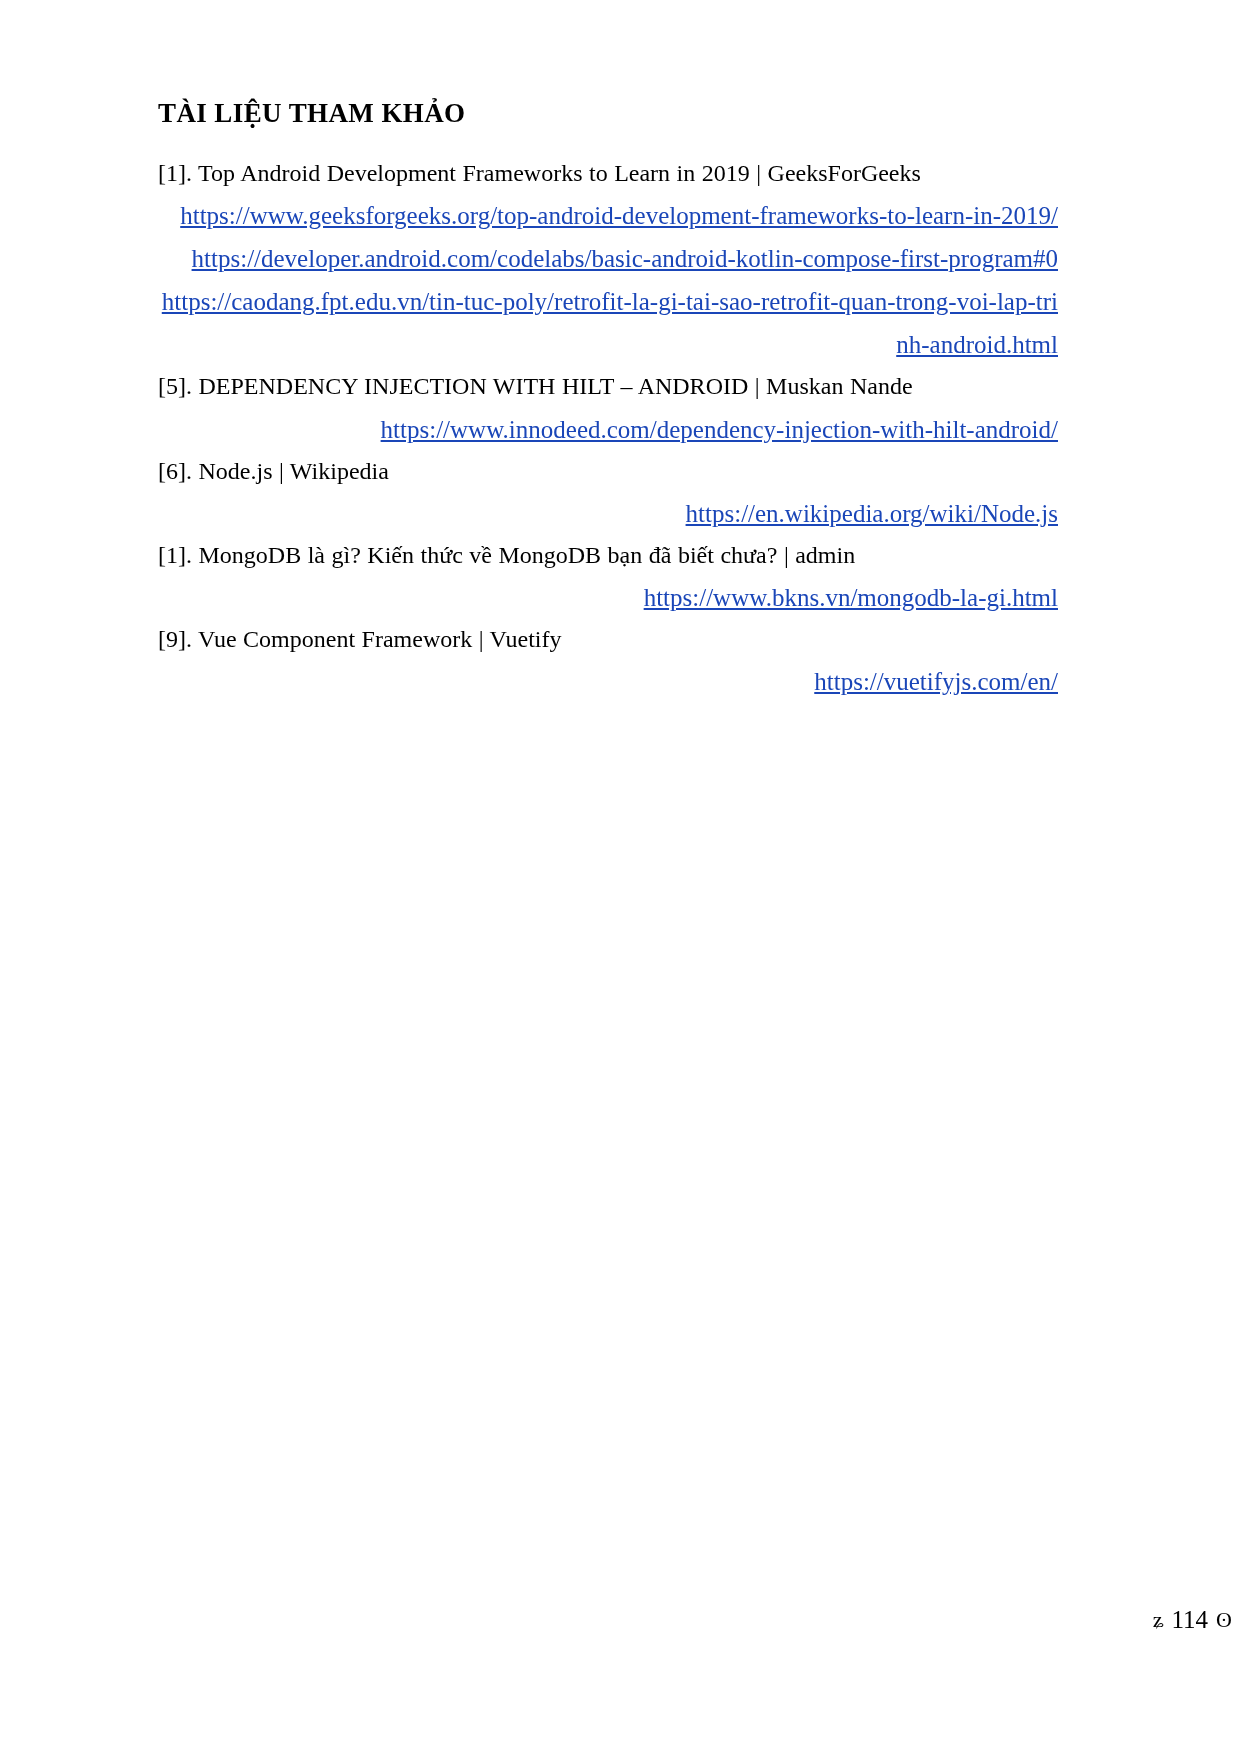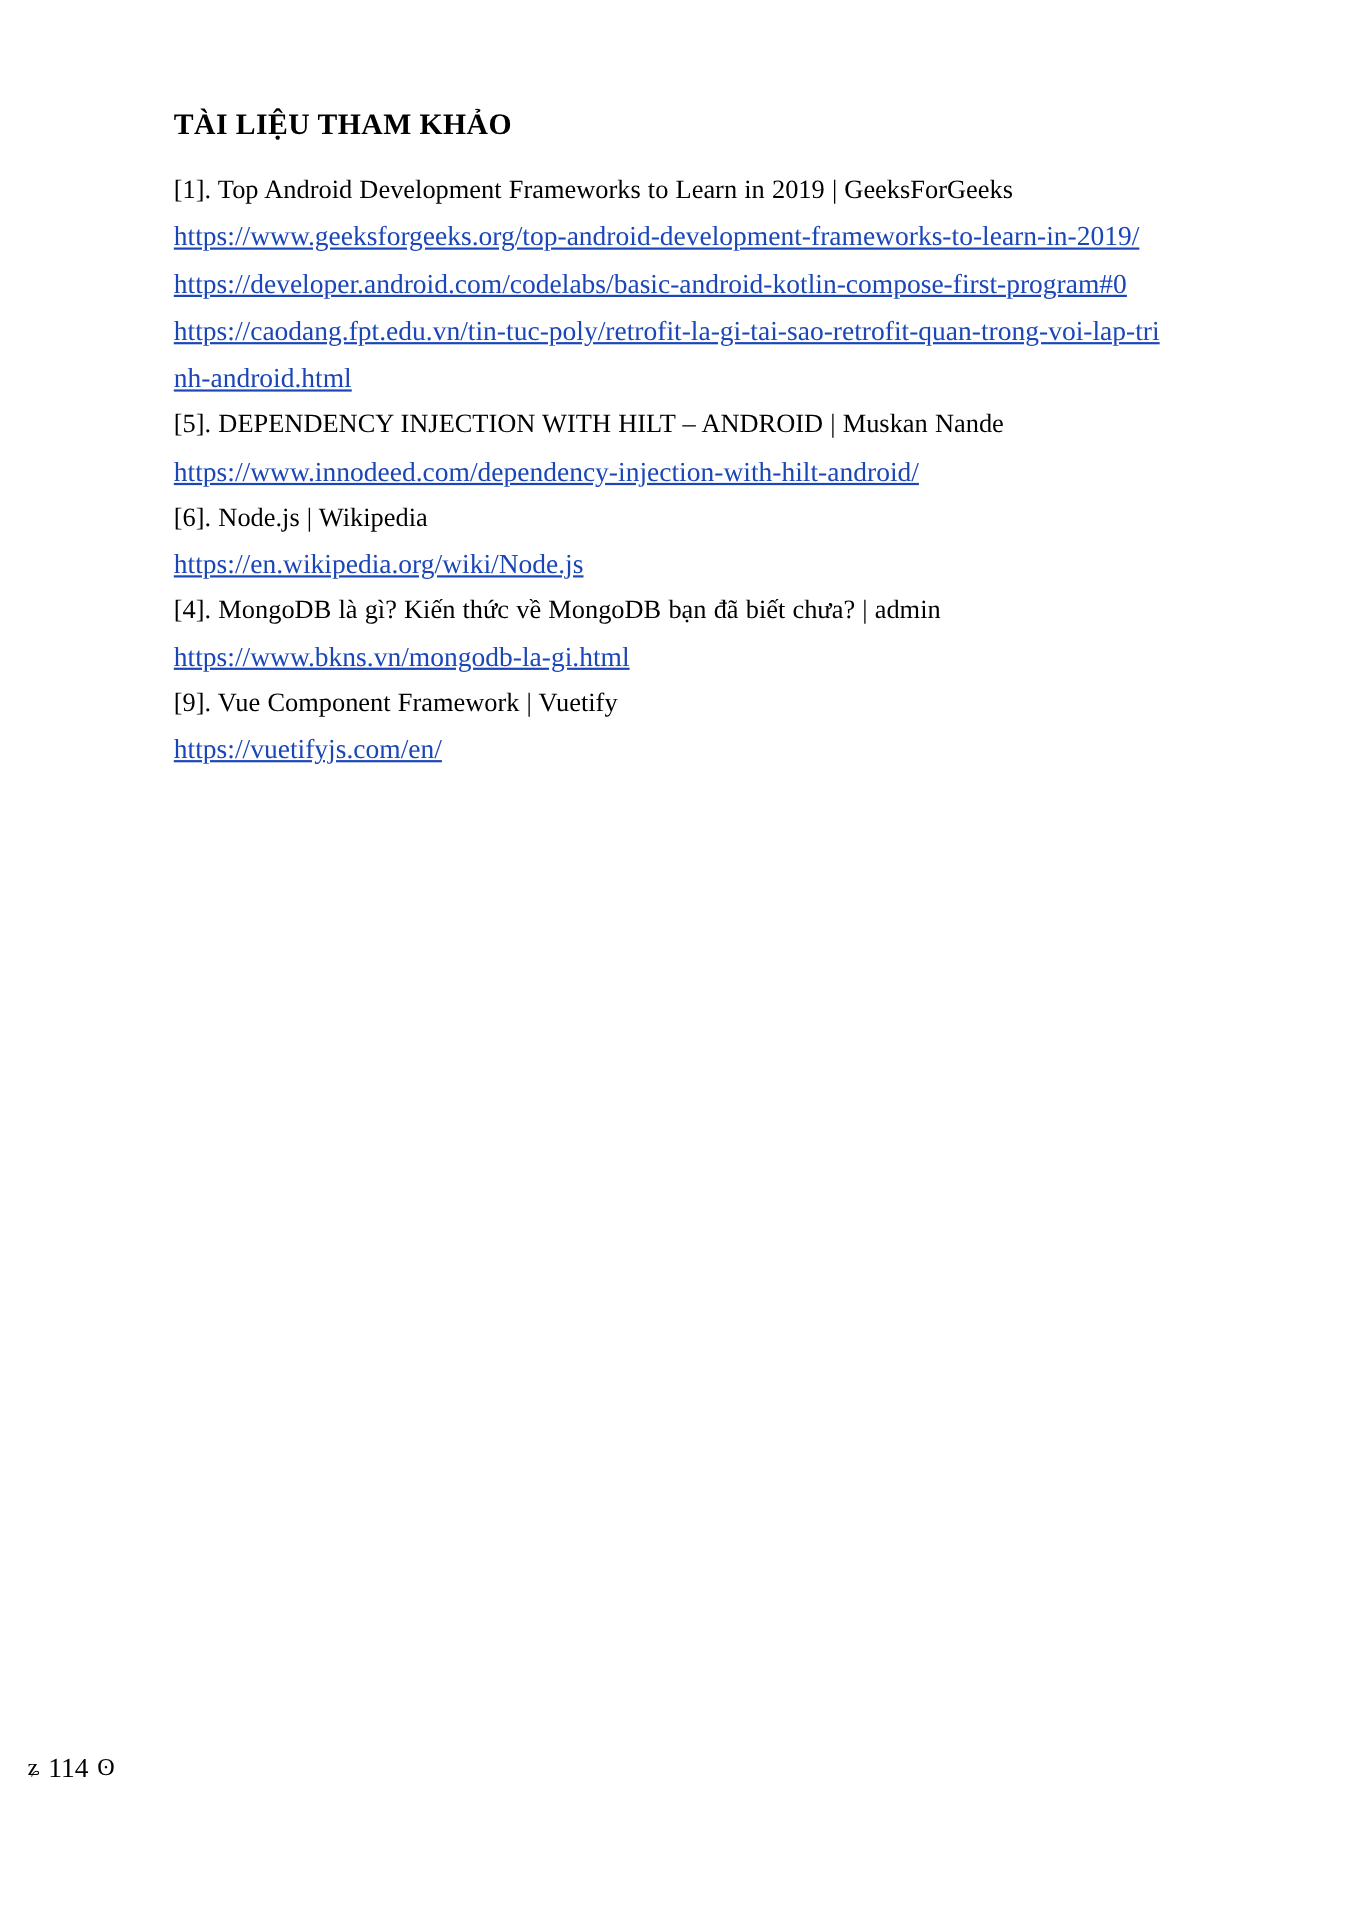--- a/index.html
+++ b/index.html
@@ -45,27 +45,28 @@
     font-size: 25px;
     line-height: 1.72;
     margin: 0;
     color: #1a46b8;
     text-decoration: underline;
     text-decoration-color: #1a46b8;
     display: block;
     word-break: break-all;
     overflow-wrap: anywhere;
     max-width: 900px;
+    text-align: right;
   }
   .footer {
     position: absolute;
     left: 0;
     right: 0;
-    bottom: 132px;
-    text-align: left;
+    bottom: 120px;
+    text-align: right;
     font-size: 25px;
     font-family: "Liberation Serif", "DejaVu Serif", serif;
     padding-left: 17px;
   }
   .footer .orn {
     font-size: 22px;
     vertical-align: 1px;
     padding: 0 8px;
   }
 </style>
@@ -96,21 +97,21 @@
       <p class="ref-text">[5]. DEPENDENCY INJECTION WITH HILT – ANDROID | Muskan Nande</p>
       <a class="ref-url" href="#">https://www.innodeed.com/dependency-injection-with-hilt-android/</a>
     </div>
 
     <div class="ref-entry">
       <p class="ref-text">[6].  Node.js | Wikipedia</p>
       <a class="ref-url" href="#">https://en.wikipedia.org/wiki/Node.js</a>
     </div>
 
     <div class="ref-entry">
-      <p class="ref-text">[4].  MongoDB là gì? Kiến thức về MongoDB bạn đã biết chưa? | admin</p>
+      <p class="ref-text">[1].  MongoDB là gì? Kiến thức về MongoDB bạn đã biết chưa? | admin</p>
       <a class="ref-url" href="#">https://www.bkns.vn/mongodb-la-gi.html</a>
     </div>
 
 
     <div class="ref-entry">
       <p class="ref-text">[9].  Vue Component Framework | Vuetify</p>
       <a class="ref-url" href="#">https://vuetifyjs.com/en/</a>
     </div>
 
   </div>

